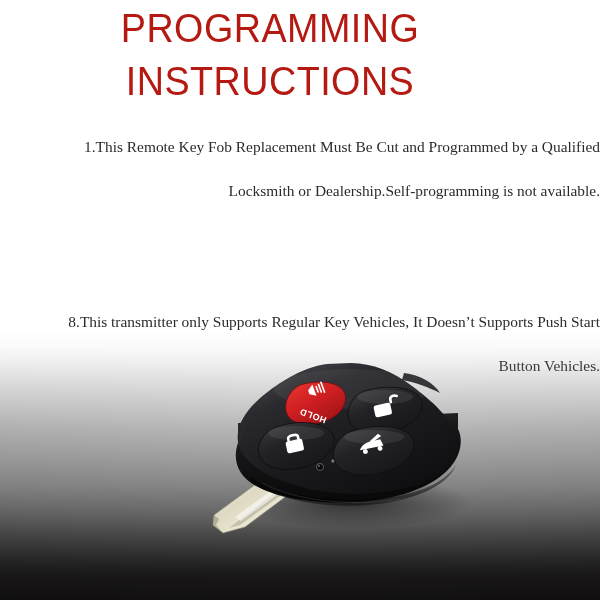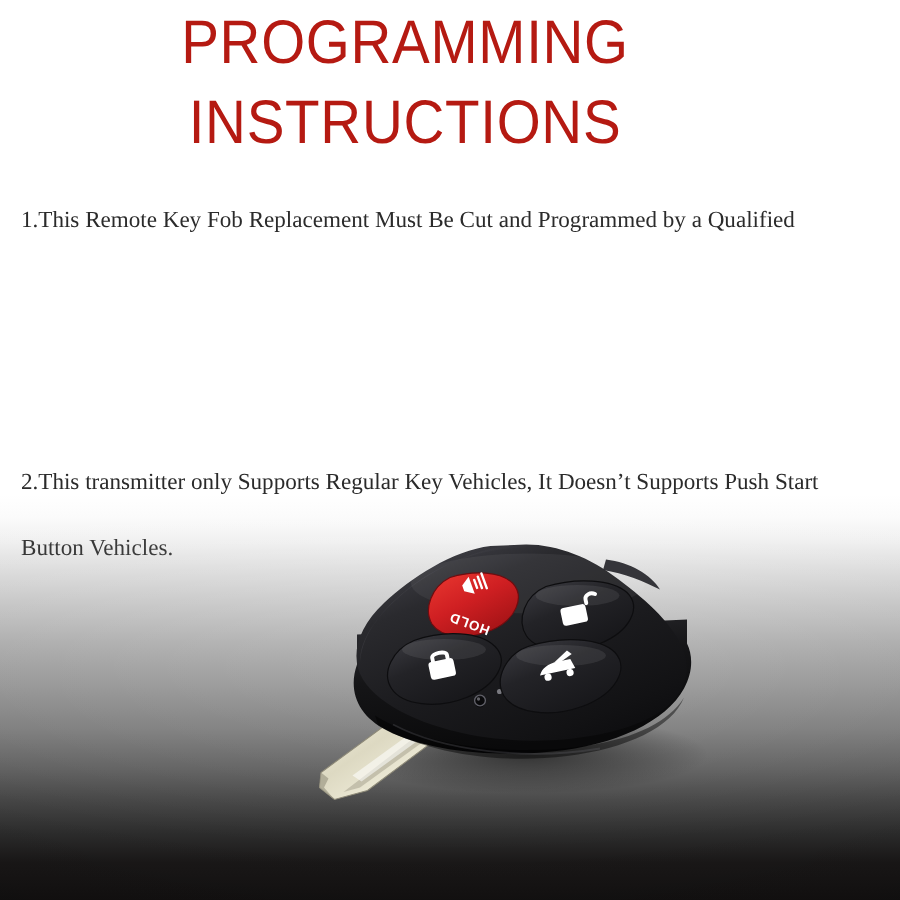--- a/index.html
+++ b/index.html
@@ -72,21 +72,21 @@
   .para {
     position: absolute;
     left: 14px;
     width: 586px;
     font-family: "Liberation Serif", "DejaVu Serif", serif;
     font-size: 15.4px;
     line-height: 44px;
     color: #2b2b2b;
     white-space: nowrap;
   }
-  .para .pline { display: block; }
+  .para .pline { display: block; text-align: right; }
 
   #para1 { top: 125px; }
   #para2 { top: 300px; }
 
   
   .link-note {
     position: absolute;
     left: 14px;
     top: 228px;
     width: 580px;
@@ -120,25 +120,26 @@
 
   <div class="bg-gradient"></div>
 
   <div class="title-block">
     <div class="title-line">PROGRAMMING</div>
     <div class="title-line">INSTRUCTIONS</div>
   </div>
 
   <div class="para" id="para1">
     <span class="pline">1.This Remote Key Fob Replacement Must Be Cut and Programmed by a Qualified</span>
+    <span class="pline">Locksmith or Dealership.Self-programming is not available.</span>
   </div>
 
 
   <div class="para" id="para2">
-    <span class="pline">2.This transmitter only Supports Regular Key Vehicles, It Doesn’t Supports Push Start</span>
+    <span class="pline">8.This transmitter only Supports Regular Key Vehicles, It Doesn’t Supports Push Start</span>
     <span class="pline">Button Vehicles.</span>
   </div>
 
   <div class="bg-vignette"></div>
 
   <div class="fob-stage">
     <svg width="600" height="245" viewBox="0 0 600 245" xmlns="http://www.w3.org/2000/svg">
       <defs>
         <linearGradient id="bodyTop" x1="0.18" y1="0" x2="0.85" y2="1">
           <stop offset="0%" stop-color="#43434a"></stop>

